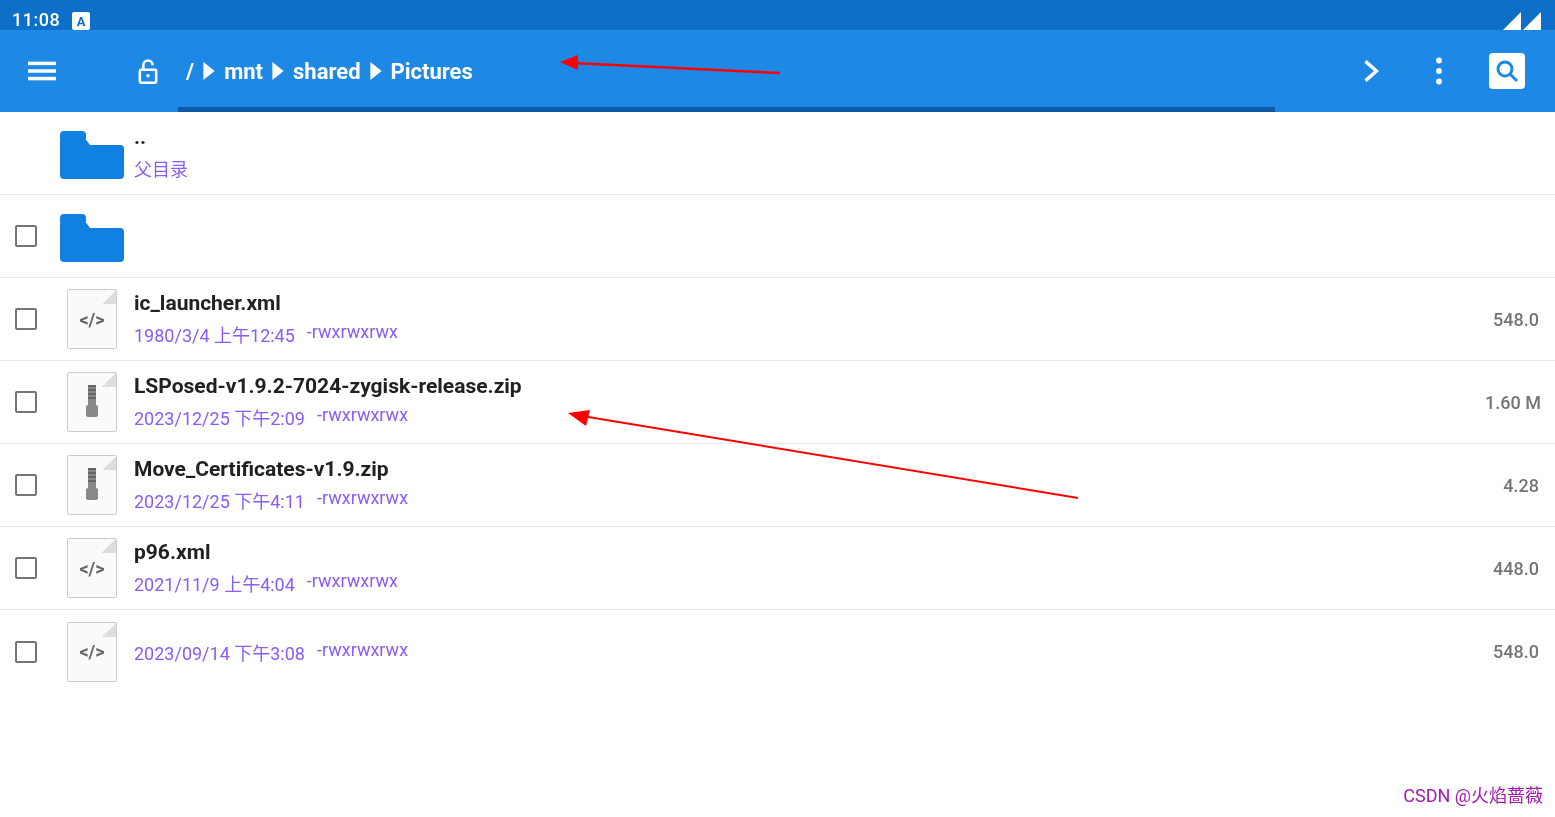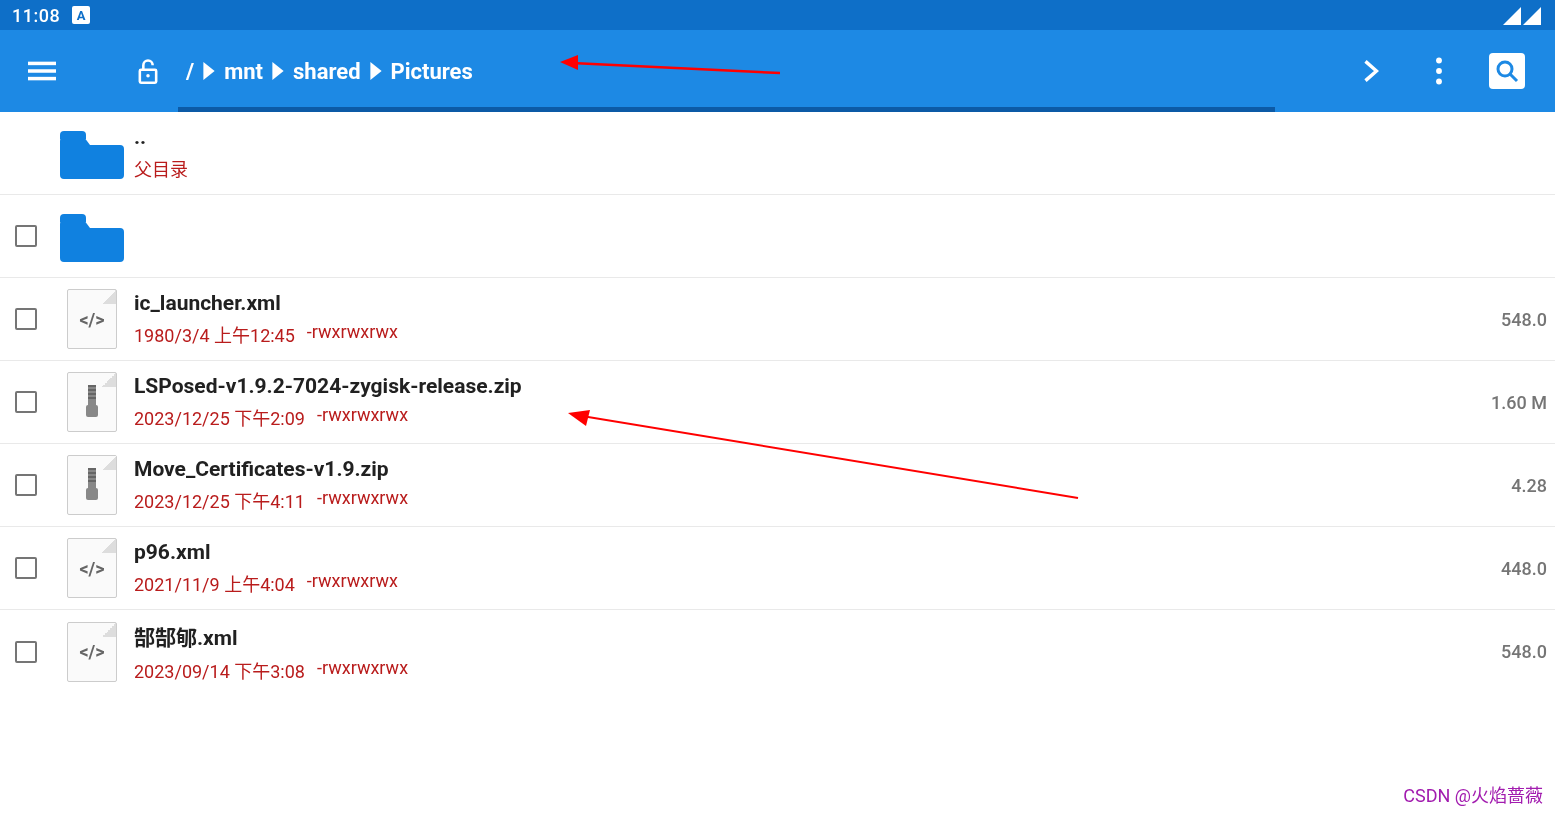--- a/index.html
+++ b/index.html
@@ -1,18 +1,18 @@
 <!DOCTYPE html>
 <html><head>
 <meta charset="utf-8">
 <style>
   * { box-sizing: border-box; margin: 0; padding: 0; }
   html, body { width: 1555px; height: 817px; font-family: Roboto, "Noto Sans CJK SC", Arial, sans-serif; background: #fff; overflow: hidden; position: relative; }
   
-  .status-bar { background: #0e6fc8; height: 30px; color: #fff; display: flex; align-items: center; padding: 0 12px; font-size: 18px; font-weight: 500; }
+  .status-bar { background: #0e6fc8; height: 30px; color: #fff; display: flex; align-items: flex-end; padding: 0 12px; font-size: 18px; font-weight: 500; }
   .status-time { letter-spacing: 0.5px; }
   .status-icon-a { background: #fff; color: #0e6fc8; width: 18px; height: 18px; font-size: 13px; font-weight: bold; display: inline-flex; align-items: center; justify-content: center; margin-left: 12px; border-radius: 2px; }
   .status-right { margin-left: auto; display: flex; align-items: center; gap: 4px; }
 
   .top-bar { background: #1d89e4; height: 82px; display: flex; align-items: center; color: #fff; position: relative; }
   .menu-btn, .lock-btn, .fwd-btn, .more-btn, .search-btn { width: 56px; height: 56px; display: flex; align-items: center; justify-content: center; cursor: pointer; }
   .menu-btn { margin-left: 14px; }
   .lock-btn { margin-left: 50px; }
   .breadcrumb { display: flex; align-items: center; font-size: 22px; font-weight: 700; gap: 6px; margin-left: 10px; }
   .breadcrumb-seg { cursor: pointer; }
@@ -24,22 +24,22 @@
 
   .file-list { background: #fff; }
   .row { display: flex; align-items: center; height: 83px; border-bottom: 1px solid #e9e9e9; background: #fff; padding-right: 0; overflow: hidden;}
   .checkcol { width: 52px; display: flex; align-items: center; justify-content: center; }
   .checkbox { width: 22px; height: 22px; border: 2px solid #757575; border-radius: 2px; }
   .iconcol { width: 80px; display: flex; align-items: center; justify-content: center; }
   .file-icon { width: 50px; height: 60px; background: #fafafa; border: 1px solid #ccc; border-radius: 2px; display: flex; align-items: center; justify-content: center; font-size: 18px; font-weight: bold; color: #666; position: relative; }
   .file-icon::before { content: ""; position: absolute; top: 0; right: 0; width: 14px; height: 14px; background: linear-gradient(135deg, #fafafa 50%, #ddd 50%); }
   .infocol { flex: 1; display: flex; flex-direction: column; justify-content: center; padding-left: 2px; overflow: hidden;}
   .fname { font-size: 21px; font-weight: 700; color: #212121; margin-bottom: 6px; white-space: nowrap; overflow: hidden; text-overflow: ellipsis;}
-  .fmeta { font-size: 18px; color: #b91c1c; display: flex; gap: 12px; }
-  .sizecol { width: 70px; text-align: right; color: #757575; font-size: 18px; padding-right: 8px; white-space: nowrap; overflow: visible; font-weight: 500;}
+  .fmeta { font-size: 18px; color: #8b5cf6; display: flex; gap: 12px; }
+  .sizecol { width: 70px; text-align: right; color: #757575; font-size: 18px; padding-right: 16px; white-space: nowrap; overflow: visible; font-weight: 500;}
 
   .arrow { position: absolute; pointer-events: none; }
   .arrow1 { left: 560px; top: 48px; }
   .arrow2 { left: 568px; top: 398px; }
   
   .watermark { position: absolute; right: 12px; bottom: 10px; color: #a21caf; font-size: 18px; }
 </style>
 </head>
 <body>
 
@@ -234,21 +234,20 @@
   <div class="row" style="border-bottom:none">
     <div class="checkcol">
         <div class="checkbox"></div>
       </div>
     <div class="iconcol">
         <div class="file-icon">
           <span>&lt;/&gt;</span>
         </div>
       </div>
     <div class="infocol">
-      <div class="fname">郜郜郇.xml</div>
       <div class="fmeta">
         <span>2023/09/14 下午3:08</span>
         <span>-rwxrwxrwx</span>
       </div>
     </div>
     <div class="sizecol">548.0</div>
   </div>
 
 </div>
 

